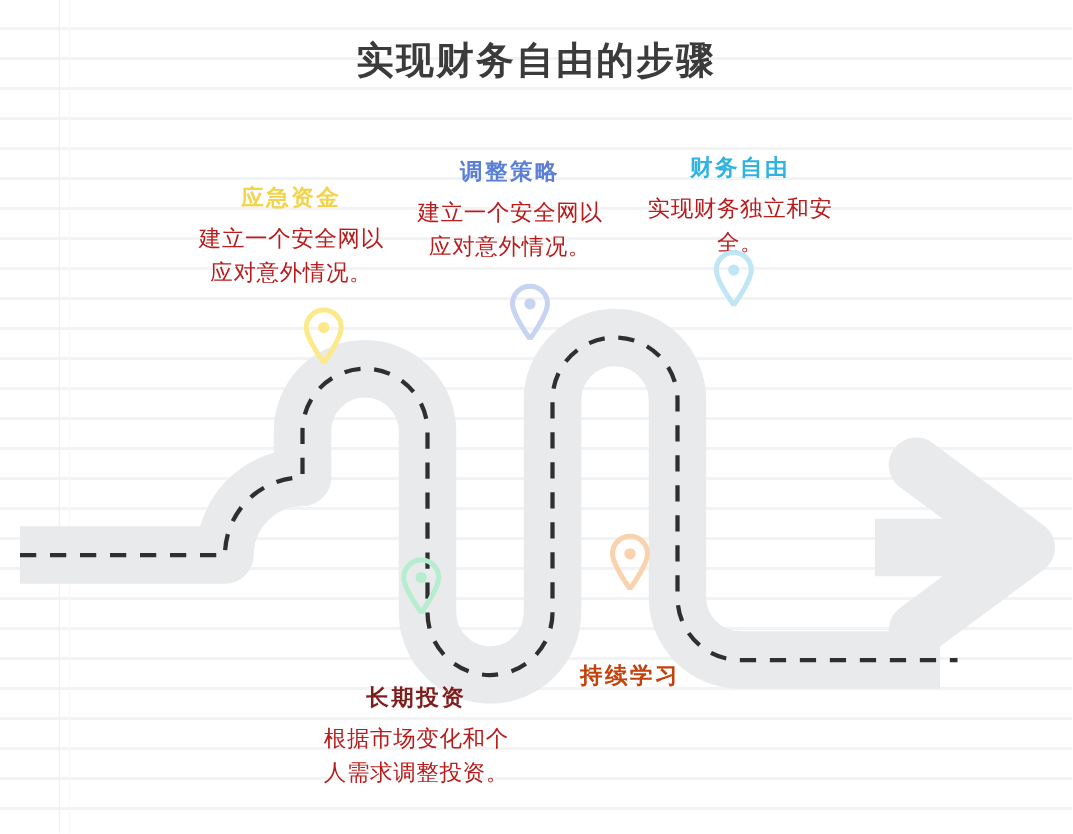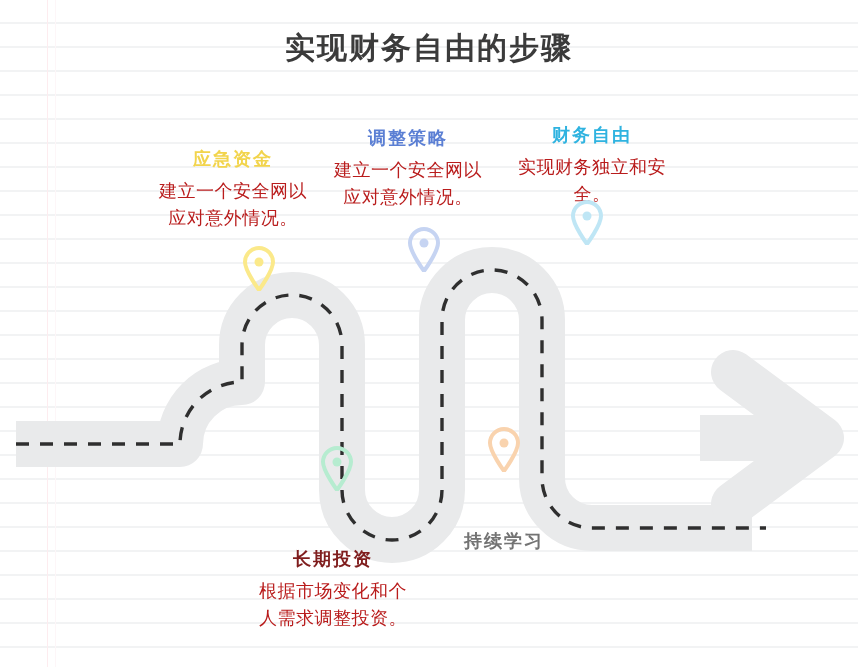--- a/index.html
+++ b/index.html
@@ -150,21 +150,21 @@
       </div>
       <div class="step" style="left: 516px; top: 100px; width: 152px; margin-top: 24px;">
         <div class="step-title" style="color: rgb(47, 179, 224);">财务自由</div>
         <div class="step-desc">实现财务独立和安全。</div>
       </div>
       <div class="step" style="left: 257px; top: 548px; width: 152px;">
         <div class="step-title" style="color: #7f1d1d;">长期投资</div>
         <div class="step-desc">根据市场变化和个人需求调整投资。</div>
       </div>
       <div class="step" style="left: 428px; top: 530px; width: 152px;">
-        <div class="step-title" style="color: #737373;">持续学习</div>
+        <div class="step-title" style="color: #c2410c;">持续学习</div>
       </div>
     </div>
   <div id="pins-layer">
       <div class="pin" style="left: 242px; top: 245px;"><svg viewBox="0 0 34 46" xmlns="http://www.w3.org/2000/svg">
           <path d="M17 45 C17 45 3 26 3 17 A14 14 0 1 1 31 17 C31 26 17 45 17 45 Z" fill="none" stroke="#fbe98a" stroke-width="4"></path>
           <circle cx="17" cy="17" r="4.5" fill="#fbe98a"></circle>
         </svg></div>
       <div class="pin" style="left: 407px; top: 226px;"><svg viewBox="0 0 34 46" xmlns="http://www.w3.org/2000/svg">
           <path d="M17 45 C17 45 3 26 3 17 A14 14 0 1 1 31 17 C31 26 17 45 17 45 Z" fill="none" stroke="#c6d4f2" stroke-width="4"></path>
           <circle cx="17" cy="17" r="4.5" fill="#c6d4f2"></circle>

